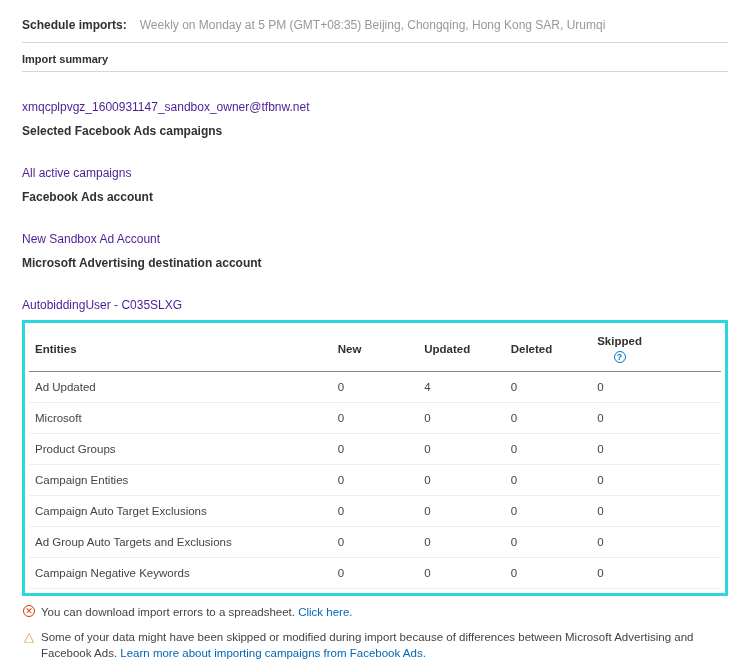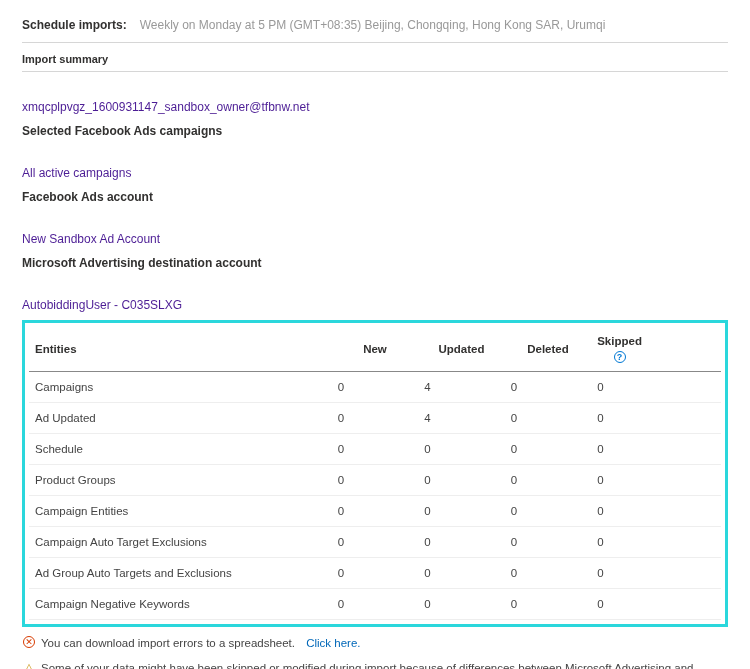--- a/index.html
+++ b/index.html
@@ -33,31 +33,31 @@
   table { width: 100%; border-collapse: collapse; font-size: 11.5px; }
   thead th {
     text-align: left; font-weight: 600; color: #323130;
     padding: 8px 6px; border-bottom: 1px solid #888;
     background: #fff; position: sticky; top: 0;
   }
   tbody td {
     padding: 9px 6px; border-bottom: 1px solid #eee; color: #444;
   }
   th.col-ent { width: 42%; }
-  th.col-num { width: 12%; text-align: center; }
+  th.col-num { width: 12%; }
   th.col-skip { width: 18%; }
   .skip-head { display: inline-flex; align-items: center; gap: 4px; flex-direction: column; }
   .help-icon {
     display: inline-flex; width: 12px; height: 12px; border: 1px solid #0078d4;
     border-radius: 50%; color: #0078d4; font-size: 9px; line-height: 10px;
     align-items: center; justify-content: center;
   }
   .notice { display: flex; align-items: flex-start; gap: 5px; margin-top: 8px; font-size: 11.5px; color: #444; line-height: 1.45; }
   .notice .icon-slot { width: 14px; flex: 0 0 14px; display: flex; justify-content: center; padding-top:1px; }
-  .notice a { color: #0067b8; text-decoration: none; margin-left: 8px; }
+  .notice a { color: #0067b8; text-decoration: none; }
   .err-icon {
     width: 12px; height: 12px; border: 1.2px solid #d83b01; border-radius: 50%;
     color: #d83b01; font-size: 9px; line-height: 10px; display: inline-flex;
     align-items: center; justify-content: center;
   }
   .warn-icon {
     color: #d0a12c; font-size: 13px; line-height: 1;
   }
   
   .table-scroll::-webkit-scrollbar { width: 12px; }
@@ -106,35 +106,28 @@
           <th class="col-skip">
             <span class="skip-head">
               <span>Skipped</span>
               <span class="help-icon">?</span>
             </span>
           </th>
         </tr>
       </thead>
       <tbody id="table-body">
           <tr>
-            <td>Campaigns</td>
-            <td>0</td>
-            <td>4</td>
-            <td>0</td>
-            <td>0</td>
-          </tr>
-          <tr>
             <td>Ad Updated</td>
             <td>0</td>
             <td>4</td>
             <td>0</td>
             <td>0</td>
           </tr>
           <tr>
-            <td>Schedule</td>
+            <td>Microsoft</td>
             <td>0</td>
             <td>0</td>
             <td>0</td>
             <td>0</td>
           </tr>
           <tr>
             <td>Product Groups</td>
             <td>0</td>
             <td>0</td>
             <td>0</td>

